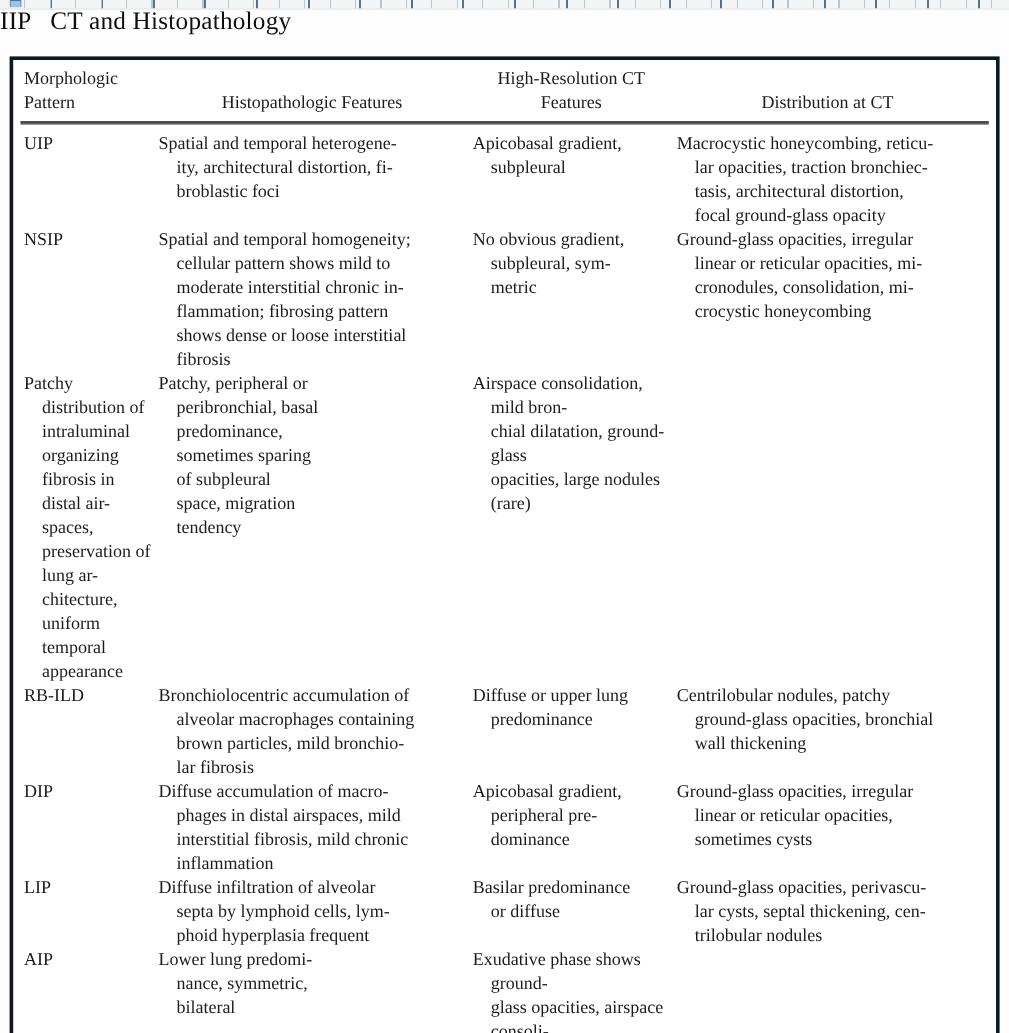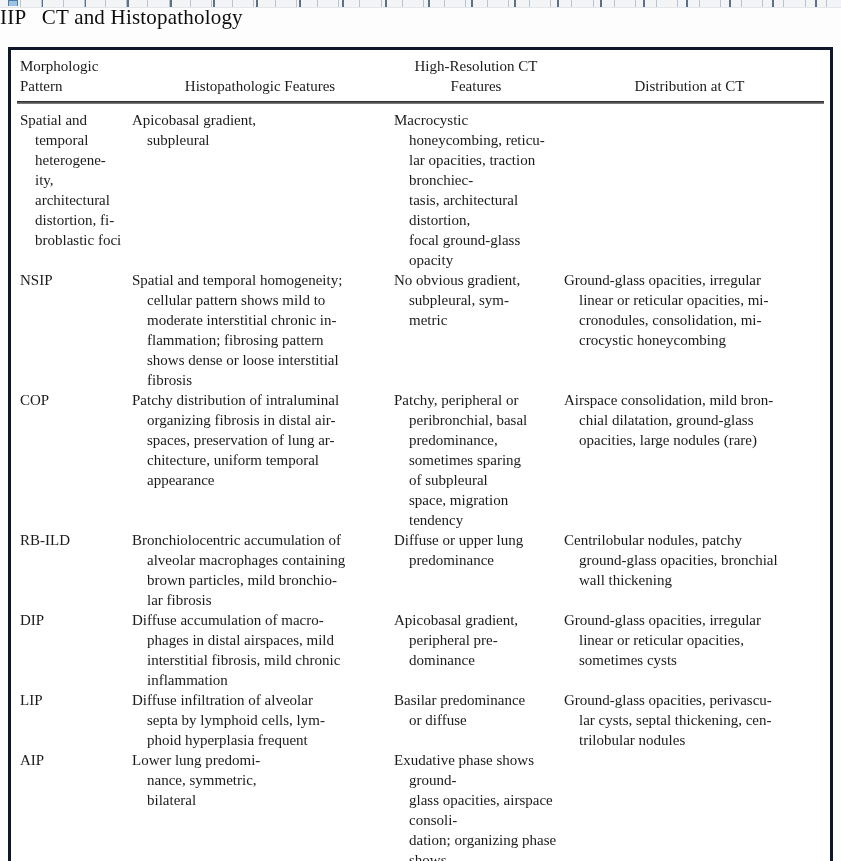--- a/index.html
+++ b/index.html
@@ -101,20 +101,21 @@
       <div class="cell pattern">Morphologic
 Pattern</div>
       <div class="cell">Histopathologic Features</div>
       <div class="cell">High-Resolution CT Features</div>
       <div class="cell">Distribution at CT</div>
     </div>
 
     <div class="hrule"></div>
 
     <div class="row">
+      <div class="cell pattern">UIP</div>
       <div class="cell">Spatial and temporal heterogene-
 ity, architectural distortion, fi-
 broblastic foci</div>
       <div class="cell">Apicobasal gradient,
 subpleural</div>
       <div class="cell">Macrocystic honeycombing, reticu-
 lar opacities, traction bronchiec-
 tasis, architectural distortion,
 focal ground-glass opacity</div>
     </div>
@@ -130,21 +131,20 @@
       <div class="cell">No obvious gradient,
 subpleural, sym-
 metric</div>
       <div class="cell">Ground-glass opacities, irregular
 linear or reticular opacities, mi-
 cronodules, consolidation, mi-
 crocystic honeycombing</div>
     </div>
 
     <div class="row">
-      <div class="cell pattern">COP</div>
       <div class="cell">Patchy distribution of intraluminal
 organizing fibrosis in distal air-
 spaces, preservation of lung ar-
 chitecture, uniform temporal
 appearance</div>
       <div class="cell">Patchy, peripheral or
 peribronchial, basal
 predominance,
 sometimes sparing
 of subpleural

